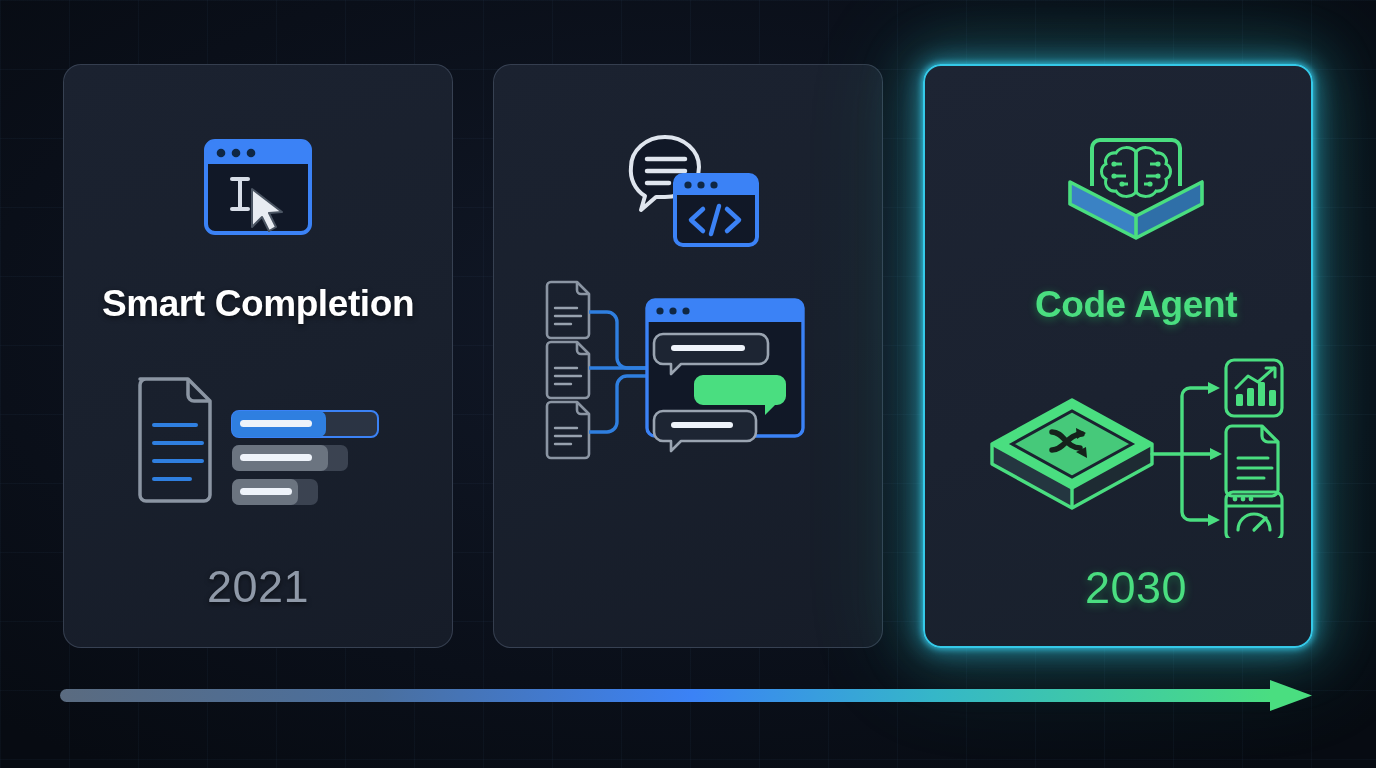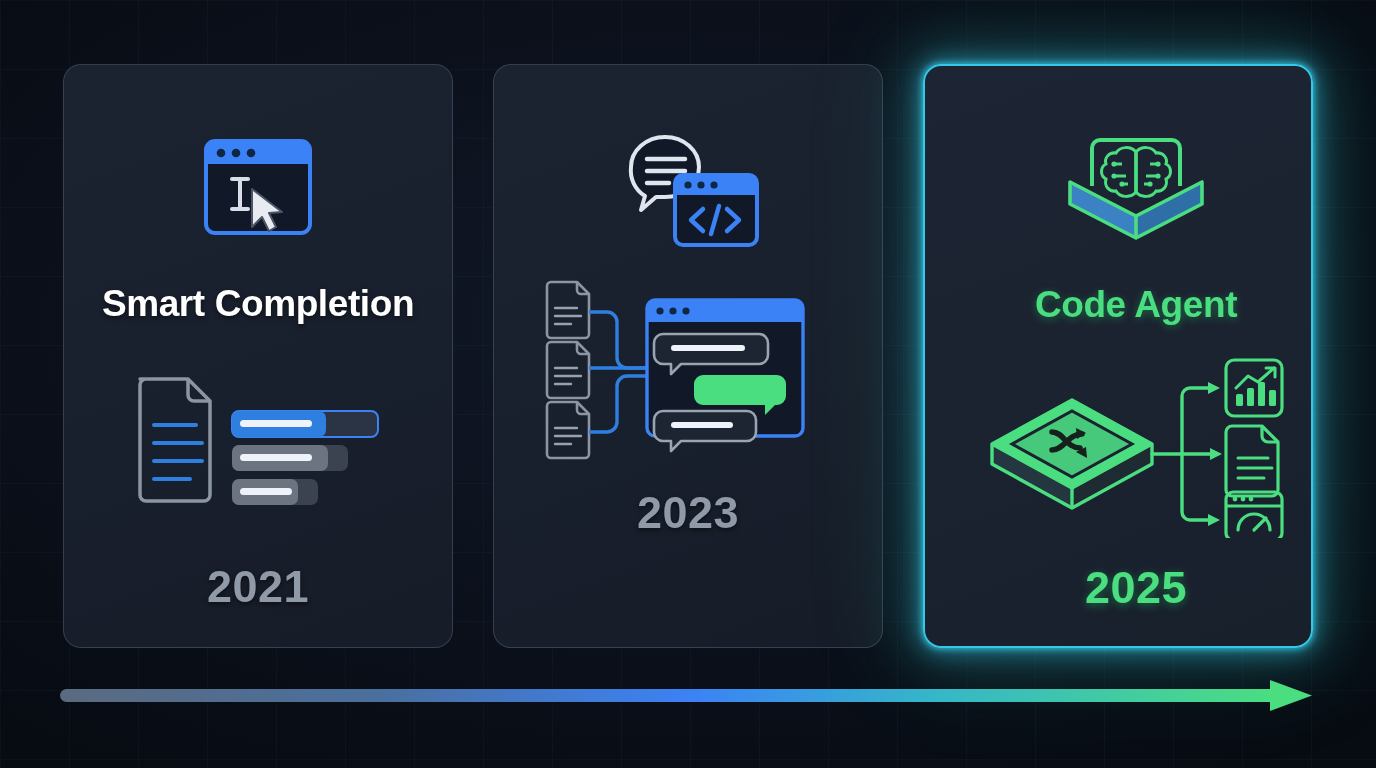--- a/index.html
+++ b/index.html
@@ -79,21 +79,21 @@
     margin-top: 22px;
     height: 190px;
     display: flex;
     align-items: center;
     justify-content: center;
   }
 
   .year {
     margin-top: 24px;
     font-size: 45px;
-    font-weight: 700;
+    font-weight: 400;
     letter-spacing: 0.5px;
     color: #8f99a8;
     text-shadow: 0 2px 5px rgba(0,0,0,0.55);
   }
   .card.highlight .year { color: #4ade80; text-shadow: 0 2px 9px rgba(34,197,94,0.45); }
 
   
   .timeline {
     position: absolute;
     left: 60px; top: 676px;
@@ -208,21 +208,20 @@
           <circle cx="130" cy="35" r="3.6" fill="#0f2744"></circle>
           <circle cx="143" cy="35" r="3.6" fill="#0f2744"></circle>
           <path d="M120 58h96a9 9 0 0 1 9 9v12a9 9 0 0 1-9 9h-78l-10 10v-10h-8a9 9 0 0 1-9-9V67a9 9 0 0 1 9-9z" fill="#1d2533" stroke="#9aa4b1" stroke-width="2.6" stroke-linejoin="round"></path>
           <rect x="128" y="69" width="74" height="6" rx="3" fill="#eef3fa"></rect>
           <path d="M160 99h74a9 9 0 0 1 9 9v12a9 9 0 0 1-9 9h-2l-10 10v-10h-62a9 9 0 0 1-9-9v-12a9 9 0 0 1 9-9z" fill="#4ade80"></path>
           <path d="M120 135h84a9 9 0 0 1 9 9v12a9 9 0 0 1-9 9h-66l-10 10v-10h-8a9 9 0 0 1-9-9v-12a9 9 0 0 1 9-9z" fill="#1d2533" stroke="#9aa4b1" stroke-width="2.6" stroke-linejoin="round"></path>
           <rect x="128" y="146" width="62" height="6" rx="3" fill="#eef3fa"></rect>
         </svg>
       </div>
 
-      <div class="year">2023</div>
     </div>
 
     <div class="card highlight">
 
       <div class="icon-top">
         <svg width="160" height="128" viewBox="0 0 160 128">
           <path d="M36 62 V24a8 8 0 0 1 8-8h72a8 8 0 0 1 8 8v38" fill="none" stroke="#4ade80" stroke-width="4"></path>
           <g fill="none" stroke="#4ade80" stroke-width="3">
             <path d="M80 28c-5-6-16-6-20 1-7-1-12 5-10 11-6 3-6 12 0 15-2 7 3 13 10 12 4 7 15 7 20 1z"></path>
             <path d="M80 28c5-6 16-6 20 1 7-1 12 5 10 11 6 3 6 12 0 15 2 7-3 13-10 12-4 7-15 7-20 1z"></path>
@@ -297,21 +296,21 @@
           <g fill="#4ade80">
             <circle cx="249" cy="151" r="2.4"></circle>
               <circle cx="257" cy="151" r="2.4"></circle>
               <circle cx="265" cy="151" r="2.4"></circle>
           </g>
           <path d="M252 182a16 16 0 0 1 32 0" fill="none" stroke="#4ade80" stroke-width="3.2" stroke-linecap="round"></path>
           <line x1="268" y1="182" x2="280" y2="170" stroke="#4ade80" stroke-width="3.2" stroke-linecap="round"></line>
         </svg>
       </div>
 
-      <div class="year">2025</div>
+      <div class="year">2030</div>
     </div>
 
   </div>
 
   <div class="timeline">
     <svg width="1256" height="40" viewBox="0 0 1256 40">
       <defs>
         <linearGradient id="tl" x1="0" y1="0" x2="1" y2="0">
           <stop offset="0%" stop-color="#5a6b80"></stop>
           <stop offset="26%" stop-color="#4a6f9e"></stop>

